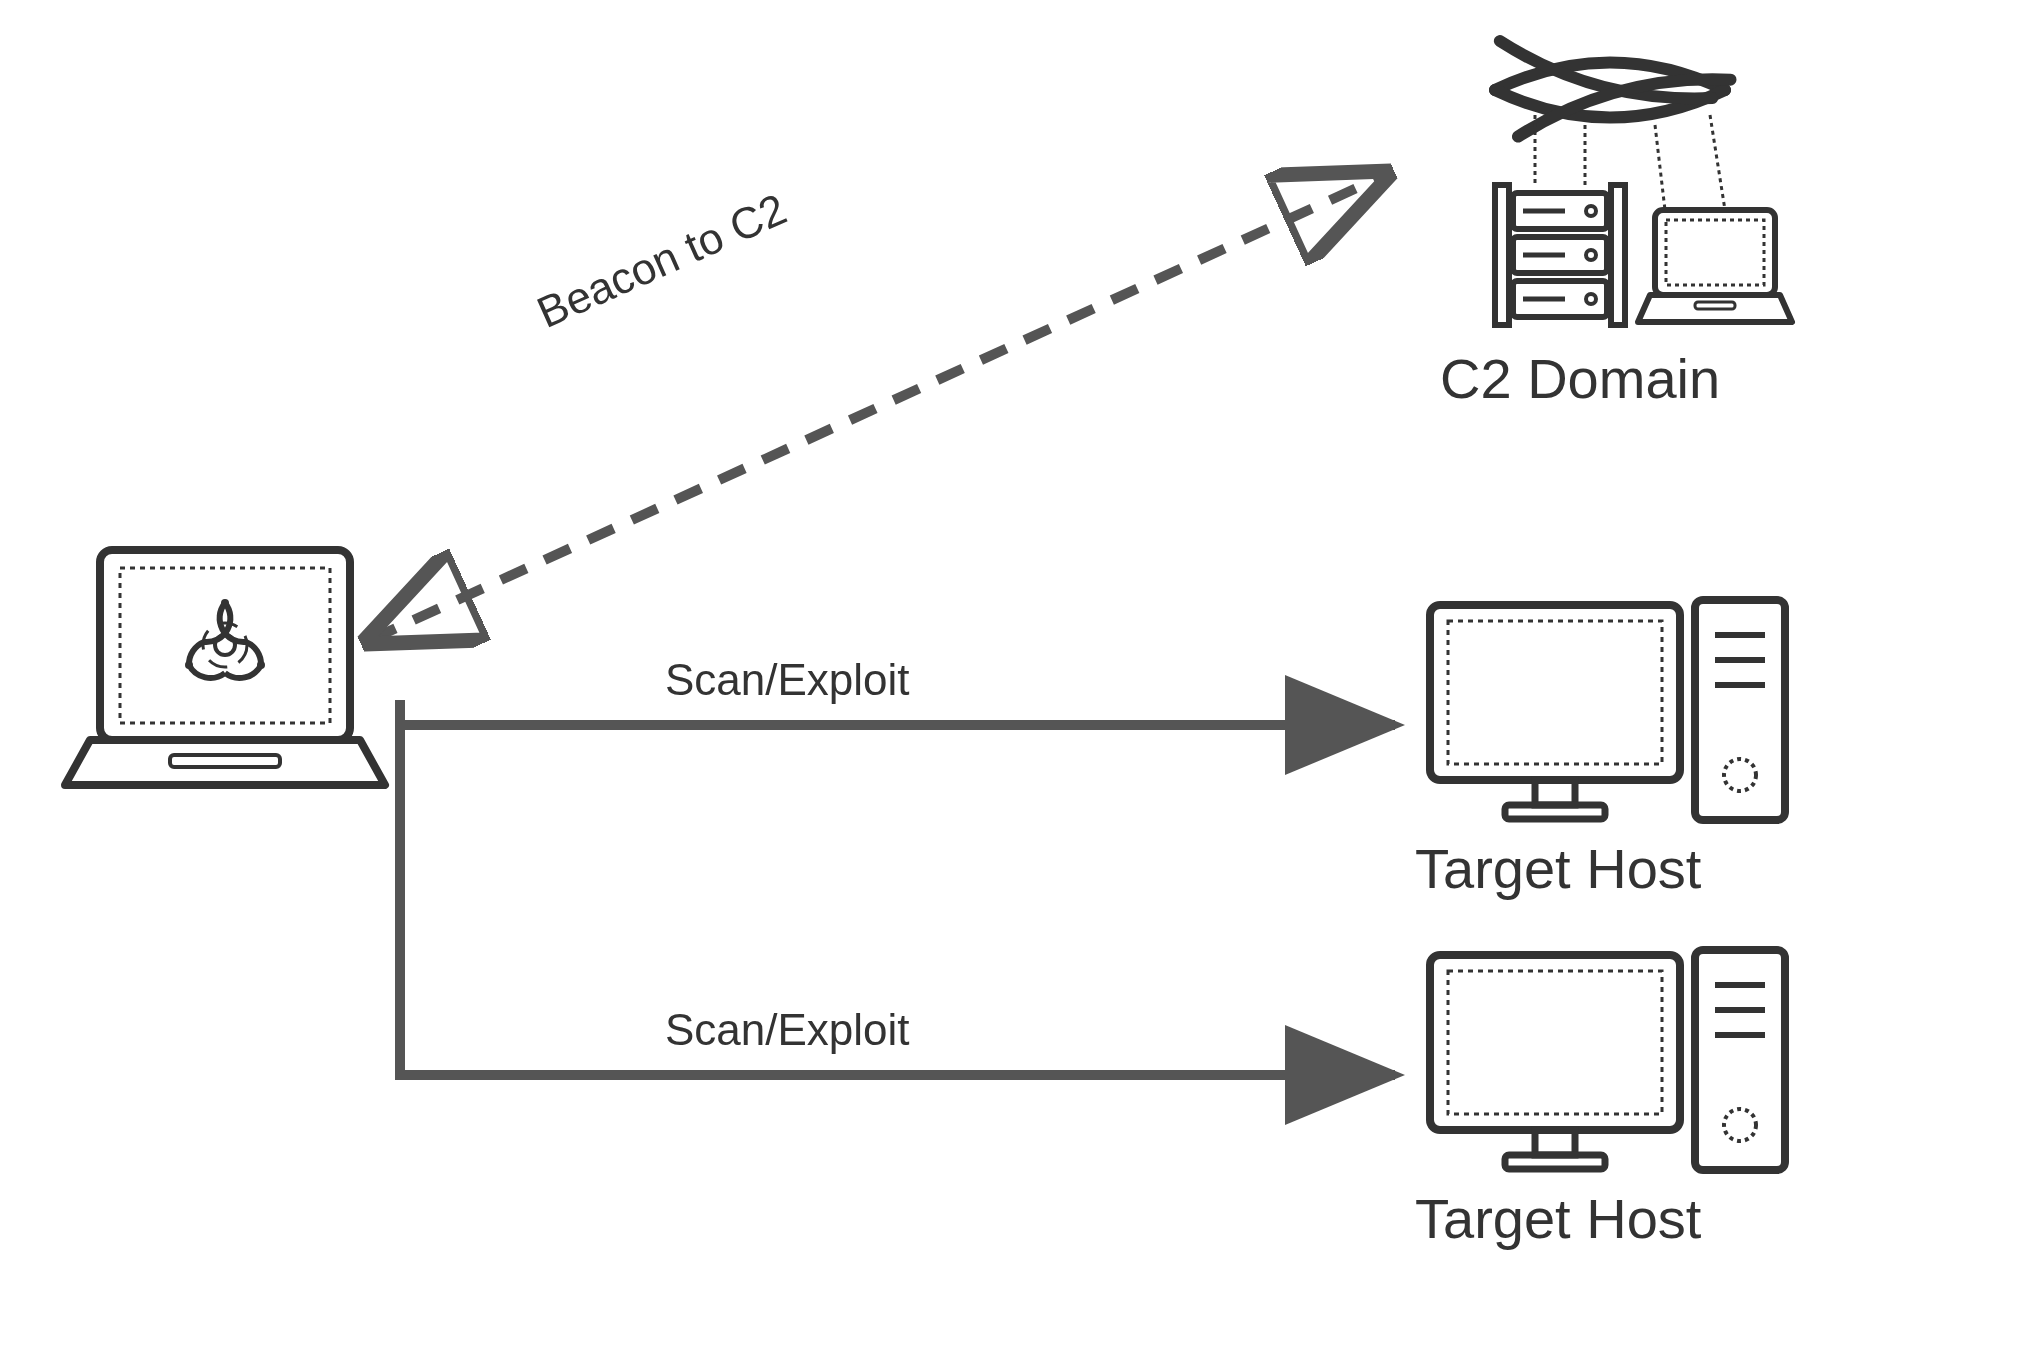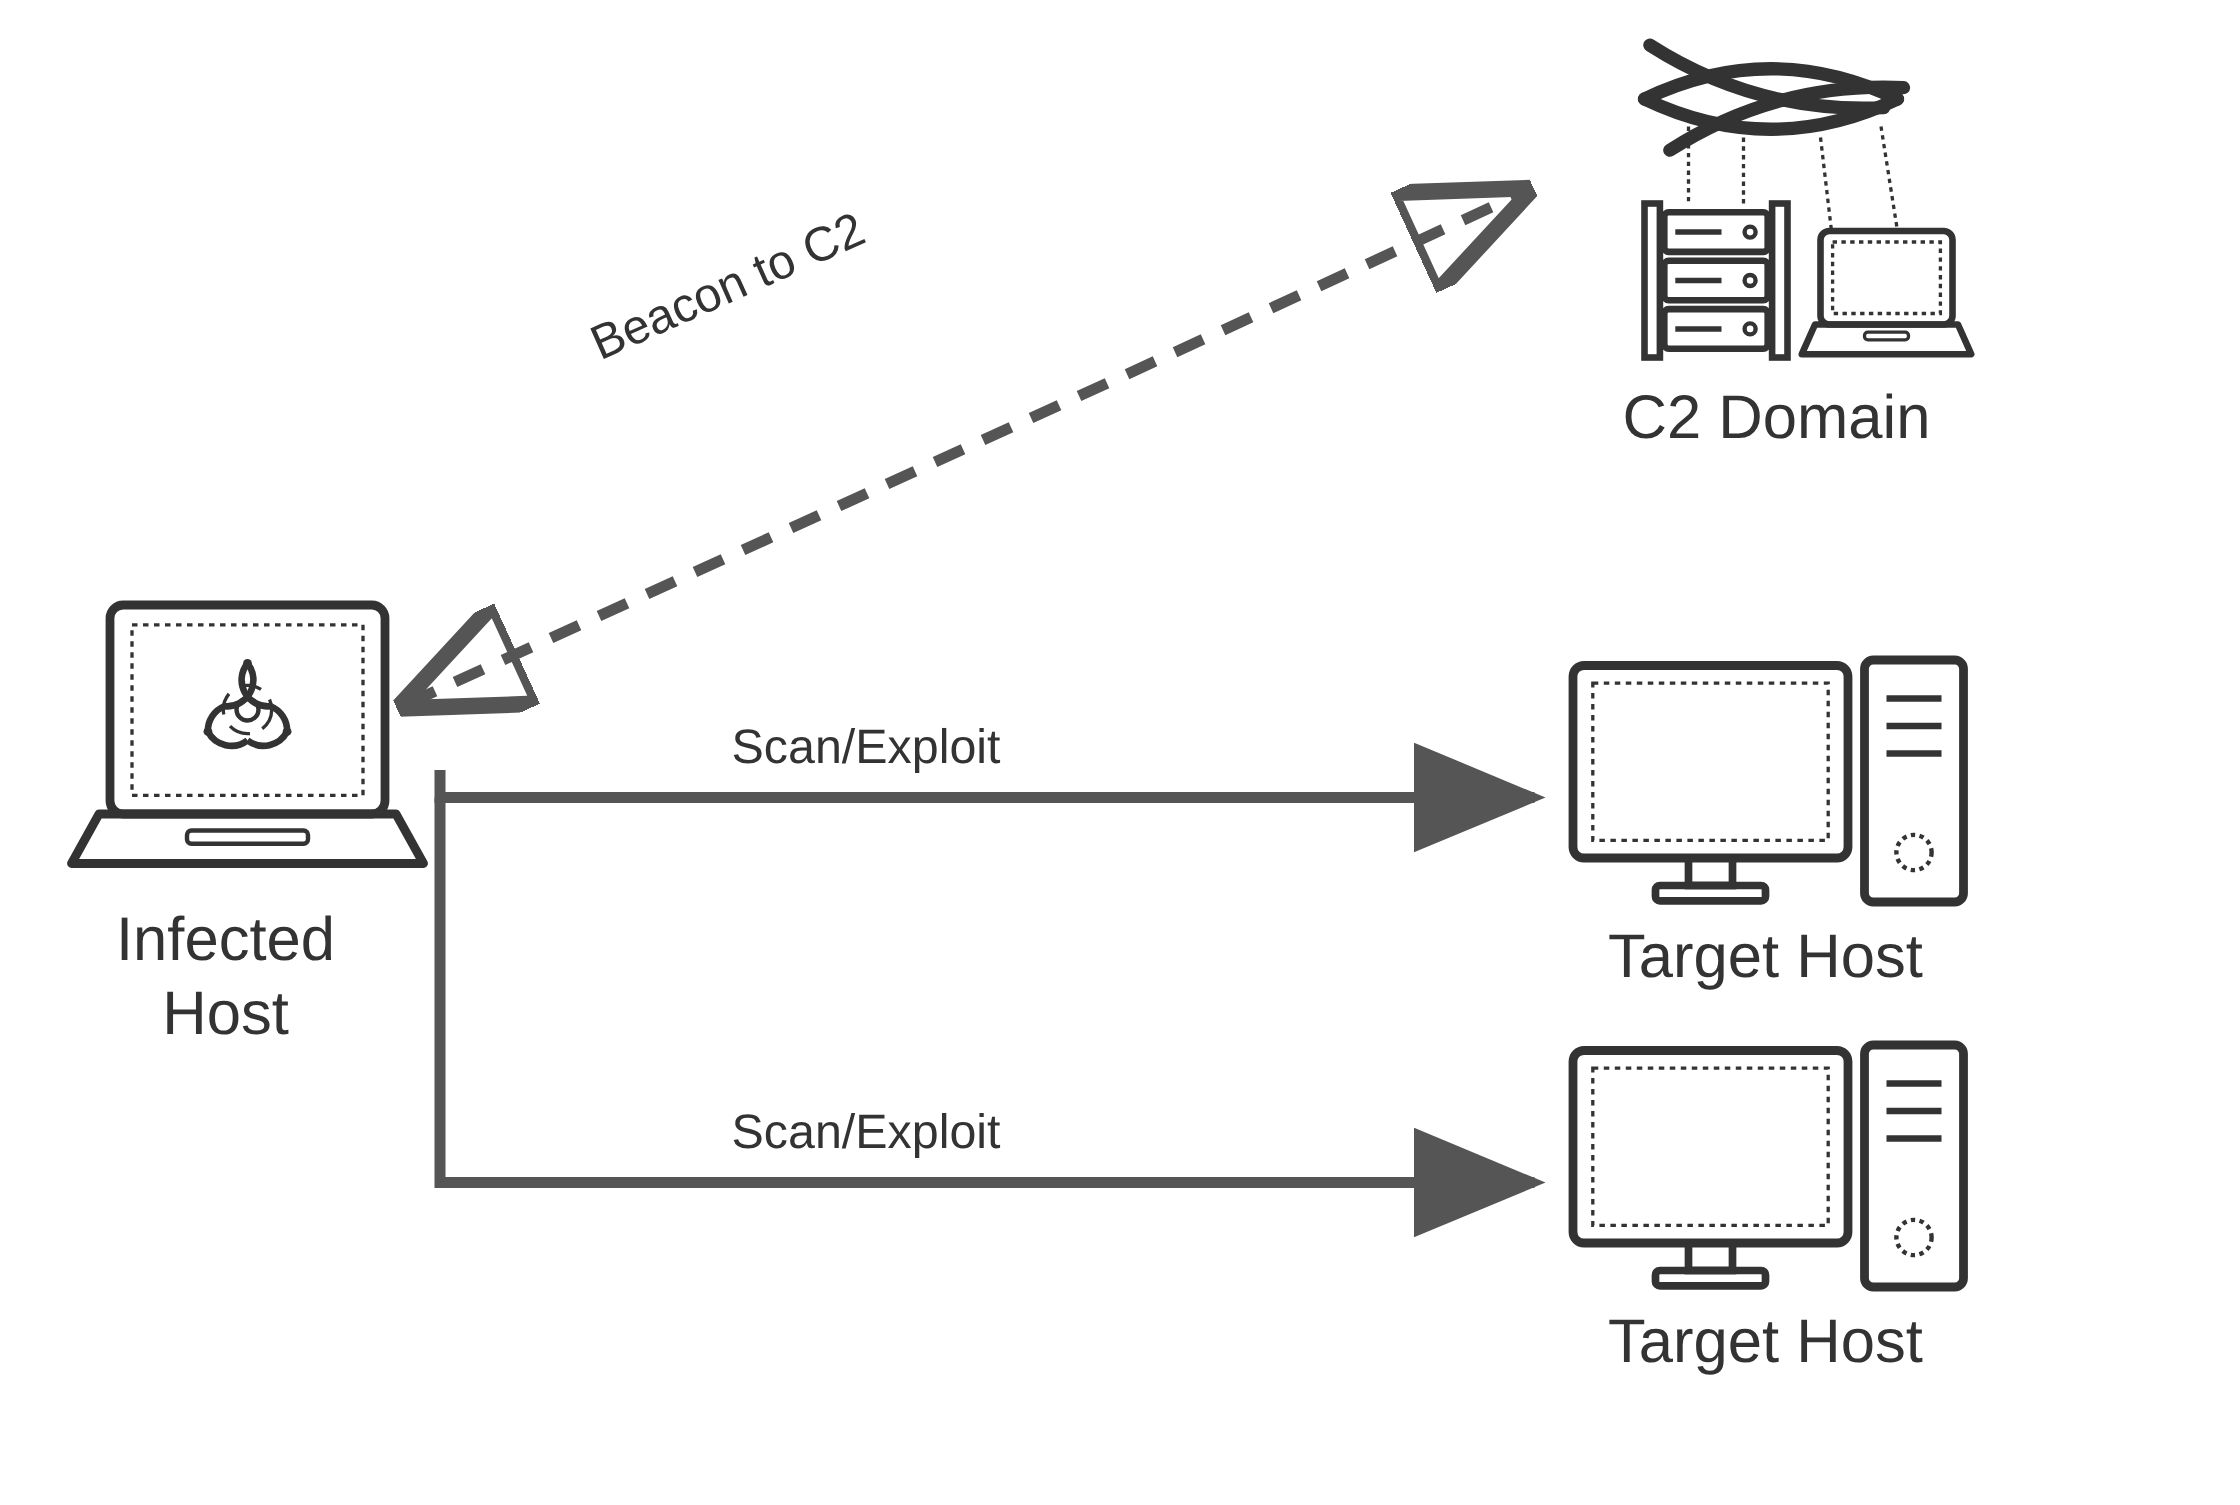--- a/index.html
+++ b/index.html
@@ -14,21 +14,20 @@
     position: absolute;
     top: 0;
     left: 0;
     width: 100%;
     height: 100%;
   }
   .node-label {
     position: absolute;
     color: #333;
     font-size: 56px;
-    text-align: center;
     line-height: 1.2;
   }
   .edge-label {
     position: absolute;
     color: #333;
     font-size: 44px;
   }
   svg { position: absolute; top: 0; left: 0; }
 </style>
 </head>
@@ -137,22 +136,20 @@
       <rect x="75" y="200" width="100" height="14" rx="4" fill="none" stroke="#333" stroke-width="7"></rect>
       <rect x="265" y="-5" width="90" height="220" rx="8" fill="none" stroke="#333" stroke-width="8"></rect>
       <line x1="285" y1="30" x2="335" y2="30" stroke="#333" stroke-width="6"></line>
       <line x1="285" y1="55" x2="335" y2="55" stroke="#333" stroke-width="6"></line>
       <line x1="285" y1="80" x2="335" y2="80" stroke="#333" stroke-width="6"></line>
       <circle cx="310" cy="170" r="16" fill="none" stroke="#333" stroke-width="4" stroke-dasharray="4 4"></circle>
     </g>
 
   </svg>
 
-  <div class="node-label" style="left:30px; top:820px; width:350px; white-space:pre-line;">Infected
-Host</div>
 
   <div class="node-label" style="left:1440px; top:345px; width:350px;">C2 Domain</div>
 
   <div class="node-label" style="left:1415px; top:835px; width:380px;">Target Host</div>
 
   <div class="node-label" style="left:1415px; top:1185px; width:380px;">Target Host</div>
 
   <div class="edge-label" style="left:540px; top:290px; transform:rotate(-24deg); transform-origin:left center;">Beacon to C2</div>
 
   <div class="edge-label" style="left:665px; top:655px;">Scan/Exploit</div>

